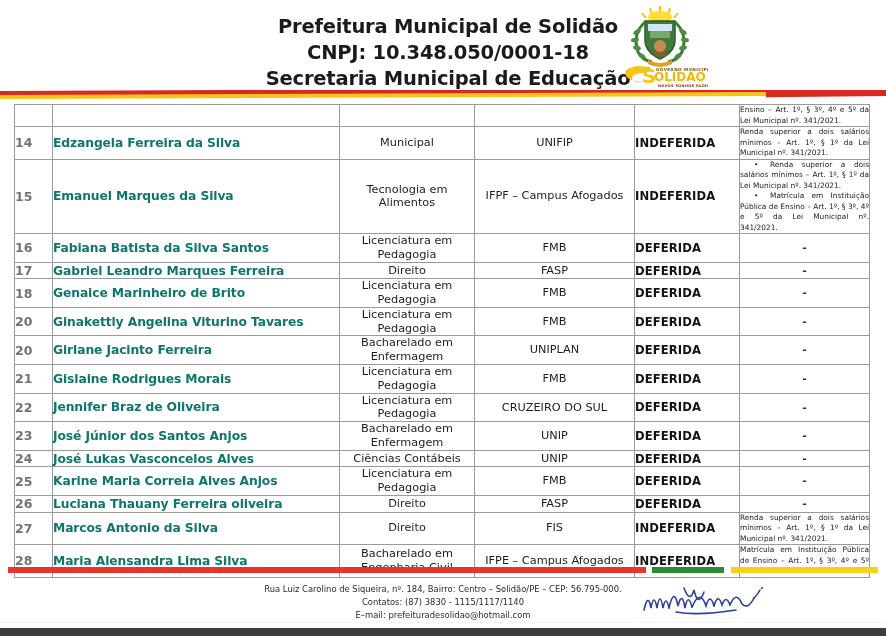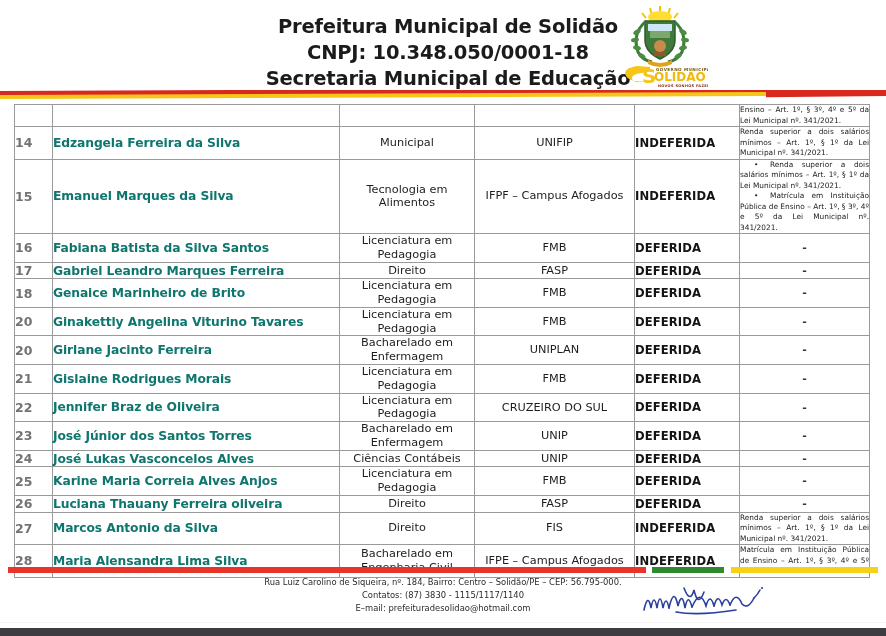--- a/index.html
+++ b/index.html
@@ -202,21 +202,21 @@
     width: 72px; height: 6px;
     background: #2f8a2f;
   }
   .footer-rule .fr-yellow {
     position: absolute; left: 731px; top: 1px;
     width: 147px; height: 6px;
     background: #f5d218;
   }
   .footer-text {
     text-align: center;
-    padding-top: 2px;
+    padding-top: 9px;
   }
   .footer-text .fline {
     font-family: "DejaVu Sans", sans-serif;
     font-size: 8.4px;
     line-height: 1.55;
     color: #2a2a2a;
   }
   .signature {
     position: absolute;
     left: 638px;
@@ -390,21 +390,21 @@
         <tr>
           <td class="num">22</td>
           <td class="name">Jennifer Braz de Oliveira</td>
           <td class="course">Licenciatura em Pedagogia</td>
           <td class="inst">CRUZEIRO DO SUL</td>
           <td class="sit">DEFERIDA</td>
           <td class="obs dash">-</td>
         </tr>
         <tr>
           <td class="num">23</td>
-          <td class="name">José Júnior dos Santos Torres</td>
+          <td class="name">José Júnior dos Santos Anjos</td>
           <td class="course">Bacharelado em Enfermagem</td>
           <td class="inst">UNIP</td>
           <td class="sit">DEFERIDA</td>
           <td class="obs dash">-</td>
         </tr>
         <tr>
           <td class="num">24</td>
           <td class="name">José Lukas Vasconcelos Alves</td>
           <td class="course">Ciências Contábeis</td>
           <td class="inst">UNIP</td>

